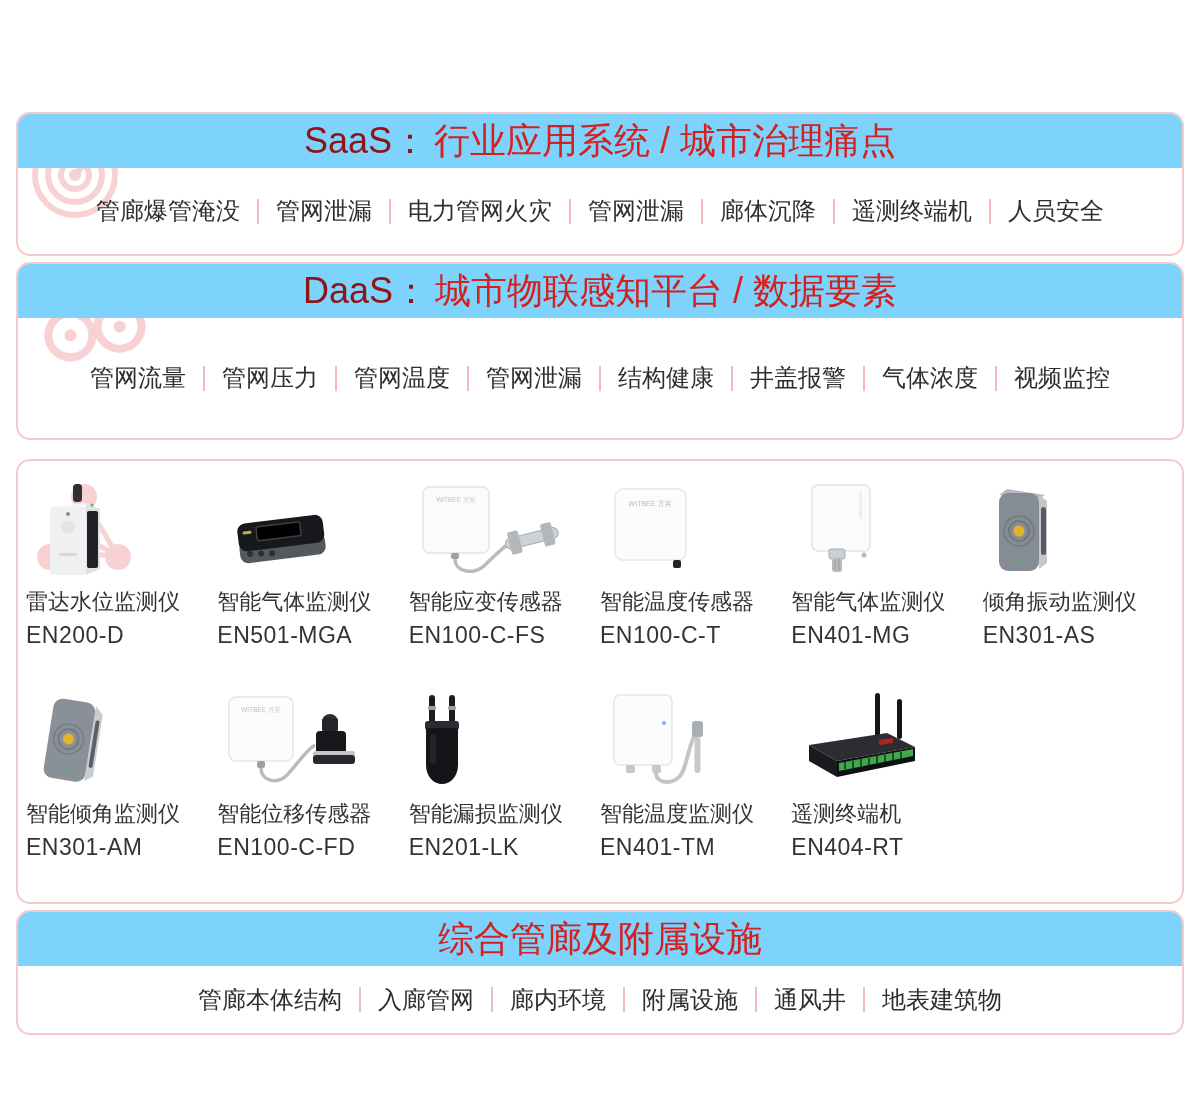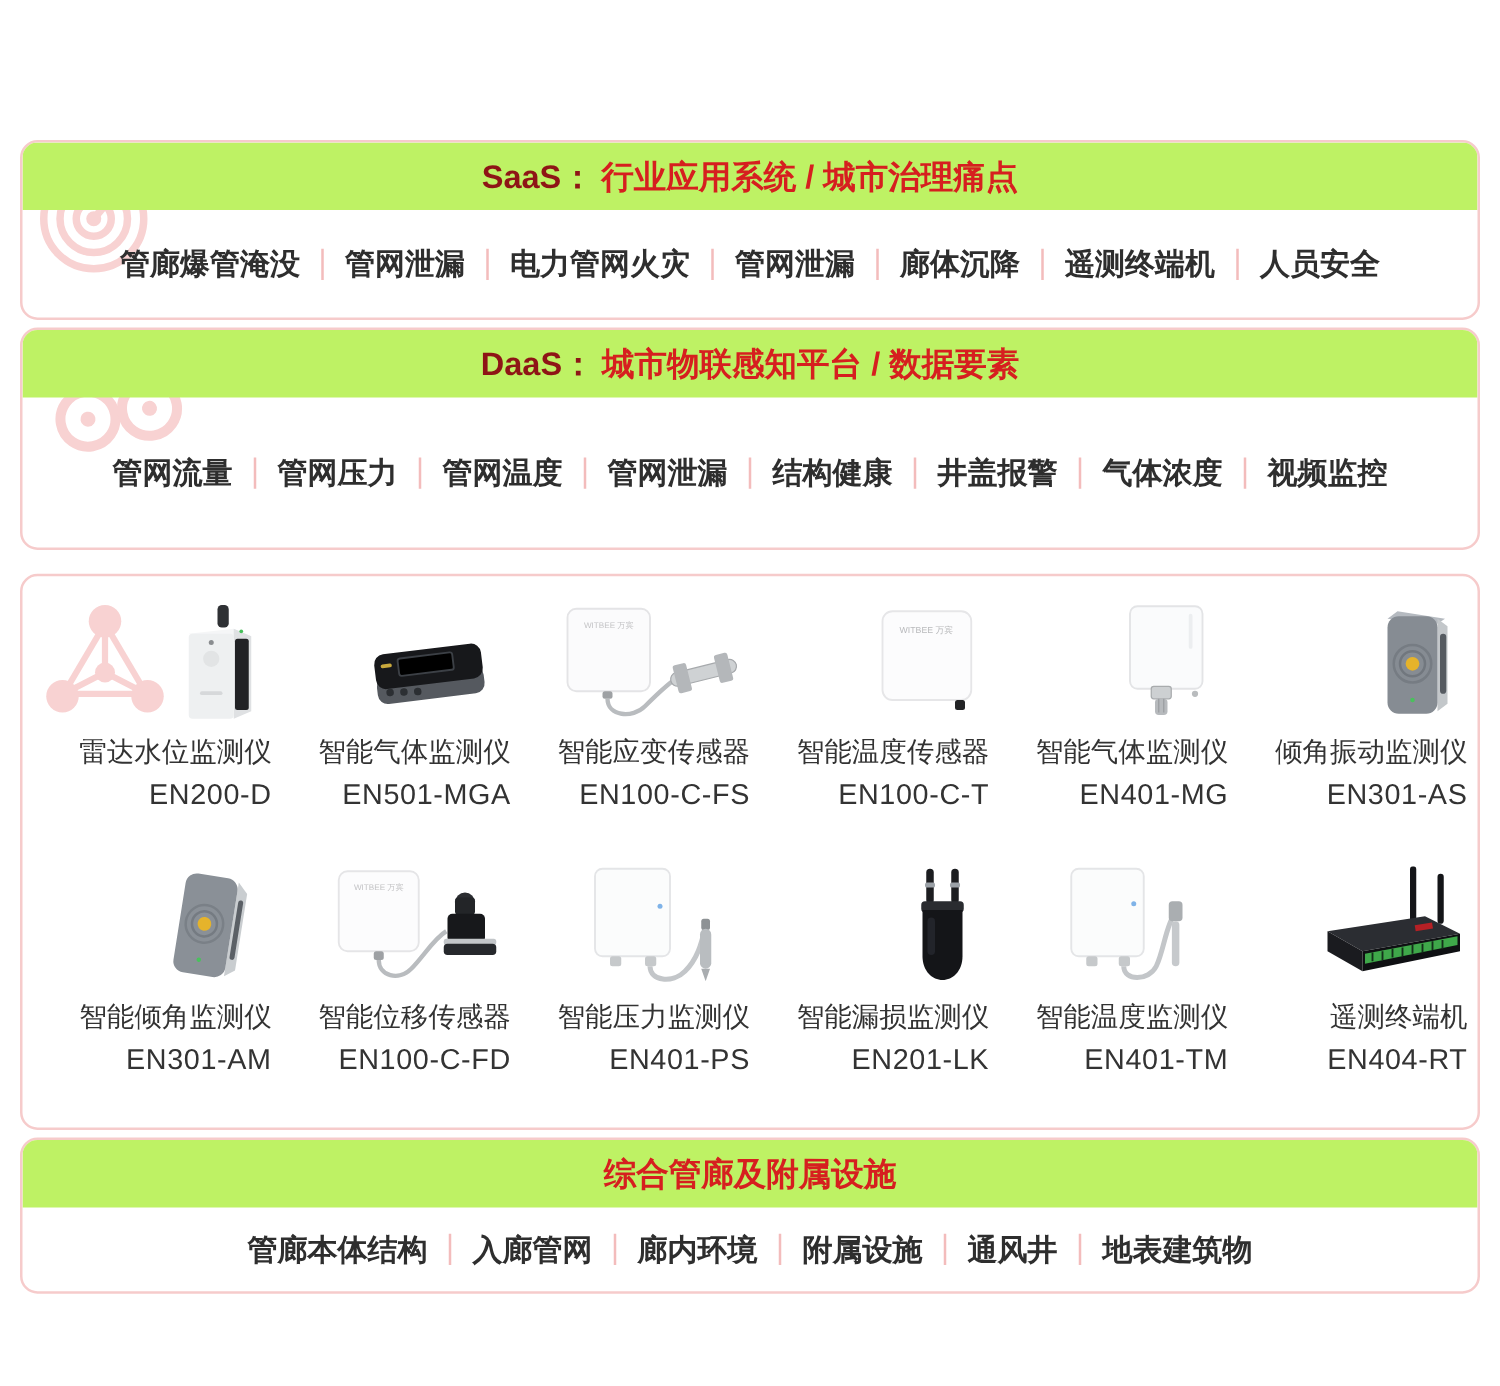--- a/index.html
+++ b/index.html
@@ -2,36 +2,36 @@
 <html><head>
 <meta charset="utf-8">
 <style>
   * { margin:0; padding:0; box-sizing:border-box; }
   html,body { width:1200px; height:1109px; background:#ffffff;
     font-family:"Liberation Sans","DejaVu Sans",sans-serif; }
   .page { padding-top:112px; }
   .panel { position:relative; margin:0 16px 6px; border:2px solid #f6cbcb;
     border-radius:14px; overflow:hidden; background:#ffffff;
     display:flex; flex-direction:column; }
-  .panel-header { height:54px; flex:0 0 54px; background:#bef264;
+  .panel-header { height:54px; flex:0 0 54px; background:#7dd3fc;
     display:flex; align-items:center; justify-content:center;
-    font-size:26px; font-weight:bold; position:relative; z-index:1; }
+    font-size:36px; font-weight:normal; position:relative; z-index:1; }
   .panel-header.short { height:50px; flex:0 0 50px; }
   .t-prefix { color:#8e1516; margin-right:6px; }
   .t-rest { color:#d61f1f; }
   .panel-body { flex:1; display:flex; align-items:center; justify-content:center;
     position:relative; z-index:1; }
-  .items { display:flex; align-items:center; justify-content:space-between;font-weight:bold; }
+  .items { display:flex; align-items:center; justify-content:space-between; }
   .item { font-size:24px; color:#2e2e2e; margin:0 17px; white-space:nowrap; }
   .sep { width:2px; height:25px; background:#f3bcbc; flex:0 0 2px; }
   .watermark { position:absolute; z-index:0; }
   
   .grid { flex:1; display:grid; grid-template-columns:repeat(6,1fr);
     row-gap:16px; padding:20px 8px 14px; position:relative; z-index:1; }
-  .cell { display:flex; flex-direction:column; align-items:flex-end; }
+  .cell { display:flex; flex-direction:column; align-items:flex-start; }
   .device { height:100px; display:flex; align-items:flex-end; justify-content:center;
     margin-bottom:6px; }
   .pname { font-size:22px; color:#333333; white-space:nowrap; }
   .pmodel { font-size:23px; color:#333333; margin-top:5px; letter-spacing:.5px; }
 </style>
 </head>
 <body>
 
 <div class="page">
 
@@ -252,36 +252,20 @@
             <rect x="105" y="25" width="16" height="14" rx="3" fill="#232528"></rect>
             <rect x="99" y="38" width="30" height="23" rx="4" fill="#17181b"></rect>
             <rect x="96" y="58" width="42" height="5" rx="2" fill="#c3c6c9"></rect>
             <rect x="96" y="62" width="42" height="9" rx="3" fill="#26282c"></rect>
           </svg>
         </div>
         <div class="pname">智能位移传感器</div>
         <div class="pmodel">EN100-C-FD</div>
       </div>
 
-      <div class="cell">
-        <div class="device">
-          <svg width="140" height="100" viewBox="0 0 140 100">
-            <rect x="16" y="2" width="60" height="70" rx="6" fill="#fbfcfc" stroke="#e4e5e7" stroke-width="1.5"></rect>
-            <circle cx="68" cy="32" r="2" fill="#7fb3e8"></circle>
-            <rect x="28" y="72" width="9" height="8" rx="2" fill="#c6c9cb"></rect>
-            <rect x="56" y="72" width="9" height="8" rx="2" fill="#c6c9cb"></rect>
-            <path d="M60 80 C60 92, 78 94, 88 84 C98 74, 101 62, 104 50" fill="none" stroke="#c3c6c9" stroke-width="4"></path>
-            <rect x="101" y="42" width="7" height="9" rx="2" fill="#8e9295"></rect>
-            <rect x="100" y="50" width="9" height="32" rx="4.5" fill="#b9bdc0"></rect>
-            <polygon points="101,82 108,82 104.5,92" fill="#a9adb0"></polygon>
-          </svg>
-        </div>
-        <div class="pname">智能压力监测仪</div>
-        <div class="pmodel">EN401-PS</div>
-      </div>
 
       <div class="cell">
         <div class="device">
           <svg width="70" height="100" viewBox="0 0 70 100">
             <rect x="20" y="2" width="6" height="28" rx="3" fill="#1c1d20"></rect>
             <rect x="19" y="13" width="8" height="4" rx="1.5" fill="#9ba1a7"></rect>
             <rect x="40" y="2" width="6" height="28" rx="3" fill="#1c1d20"></rect>
             <rect x="39" y="13" width="8" height="4" rx="1.5" fill="#9ba1a7"></rect>
             <rect x="16" y="28" width="34" height="9" rx="3" fill="#2a2c30"></rect>
             <path d="M17 35 L49 35 L49 72 C49 84 41 91 33 91 C25 91 17 84 17 72 Z" fill="#141518"></path>

